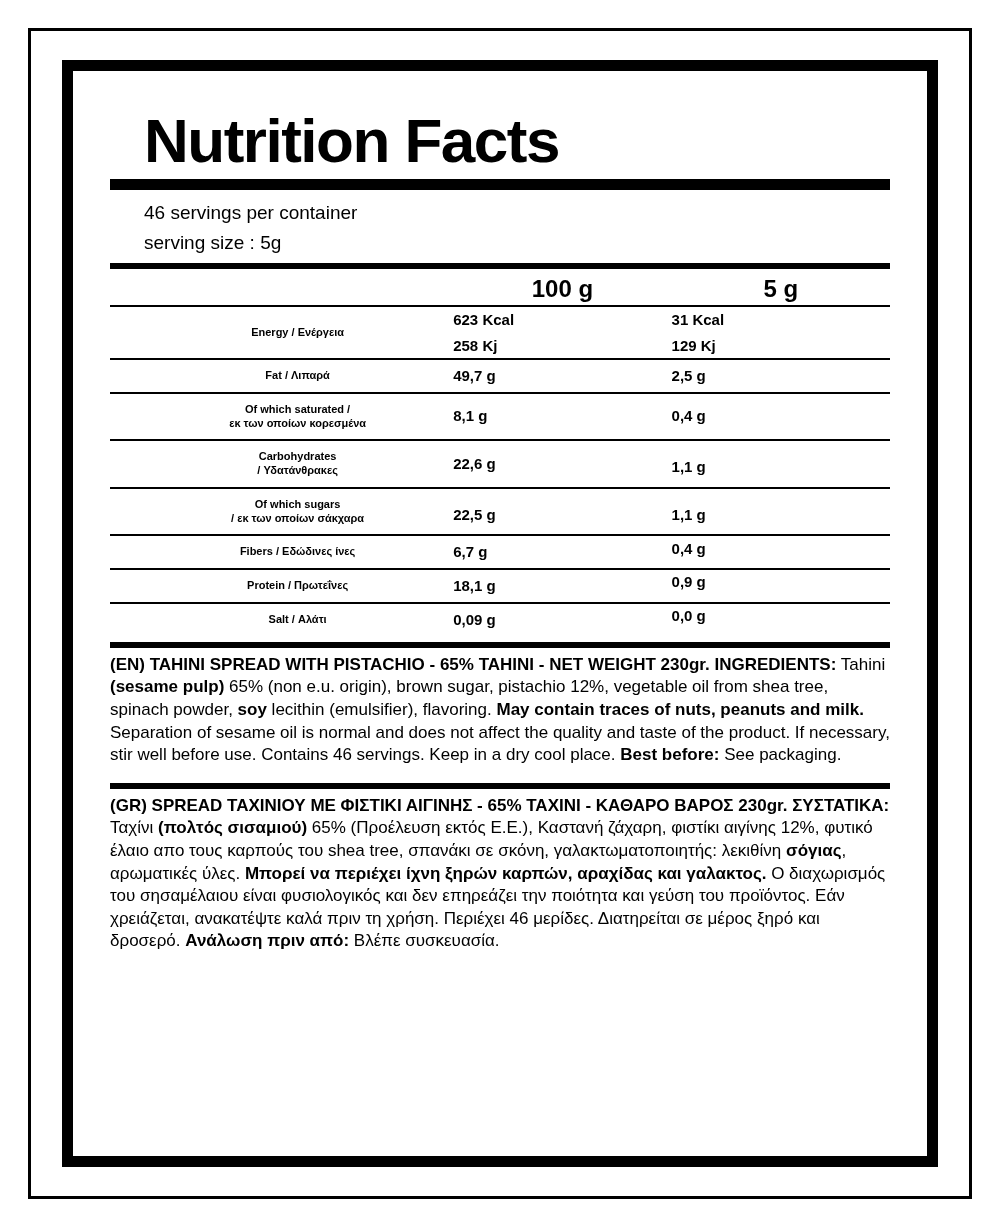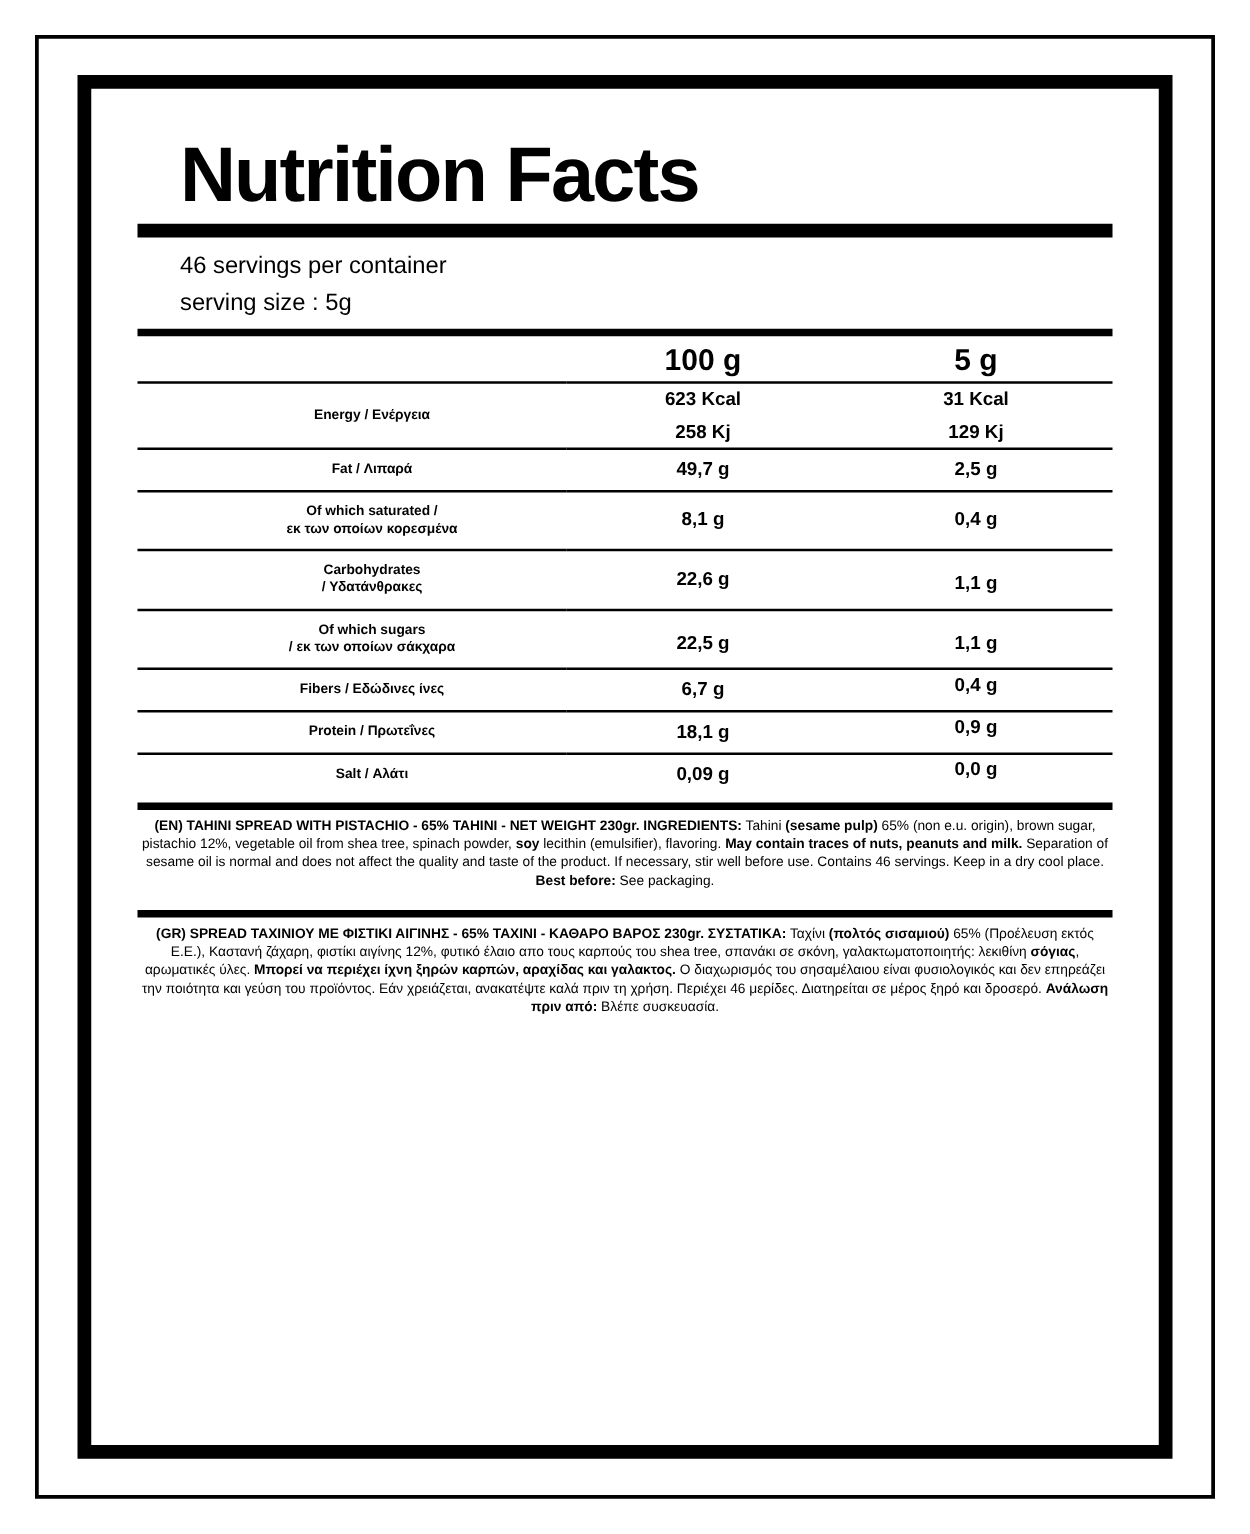--- a/index.html
+++ b/index.html
@@ -107,38 +107,37 @@
     font-size: 11px;
     font-weight: bold;
     padding: 9px 0 9px 32px !important;
     line-height: 1.25;
     width: 44%;
     text-align: center;
   }
   .nut-val {
     font-size: 15px;
     font-weight: bold;
-    text-align: center;
     width: 28%;
     line-height: 1.5;
   }
   .nut-val.lower {
     vertical-align: bottom;
     padding-bottom: 8px !important;
   }
 
   .energy-row .nut-val {
     line-height: 1.7;
   }
 
   .desc {
-    font-size: 11px;
+    font-size: 17px;
     line-height: 1.33;
     margin: 4px 0 0 0;
-    text-align: center;
+    text-align: left;
   }
   .desc b { font-weight: bold; }
 
   .gap { height: 10px; }
 </style>
 </head>
 <body>
 
 <div class="page">
   <div class="outer-frame"></div>

